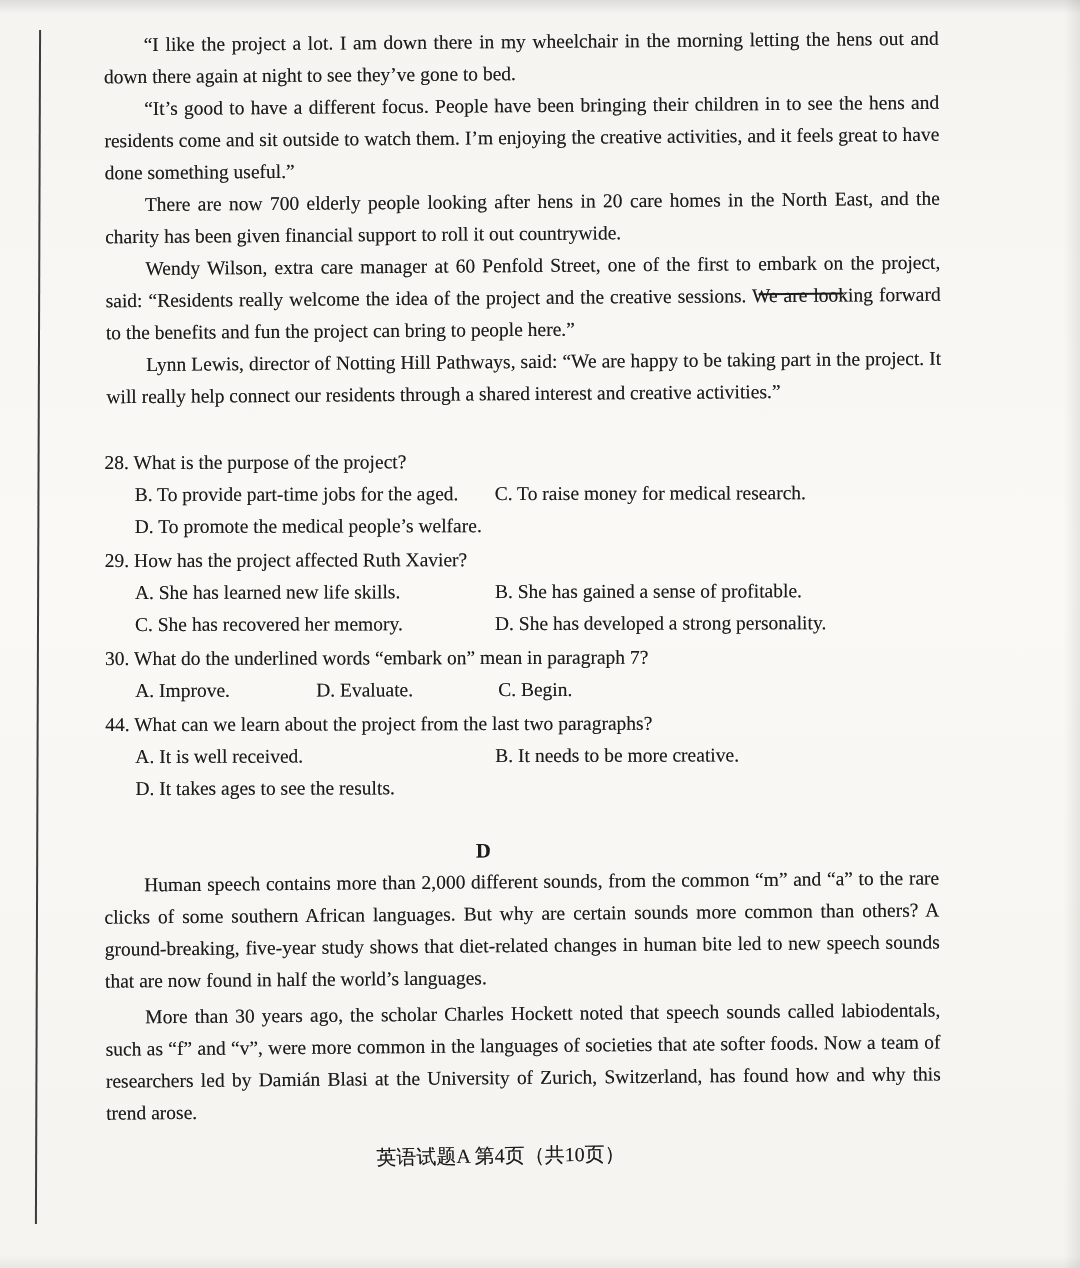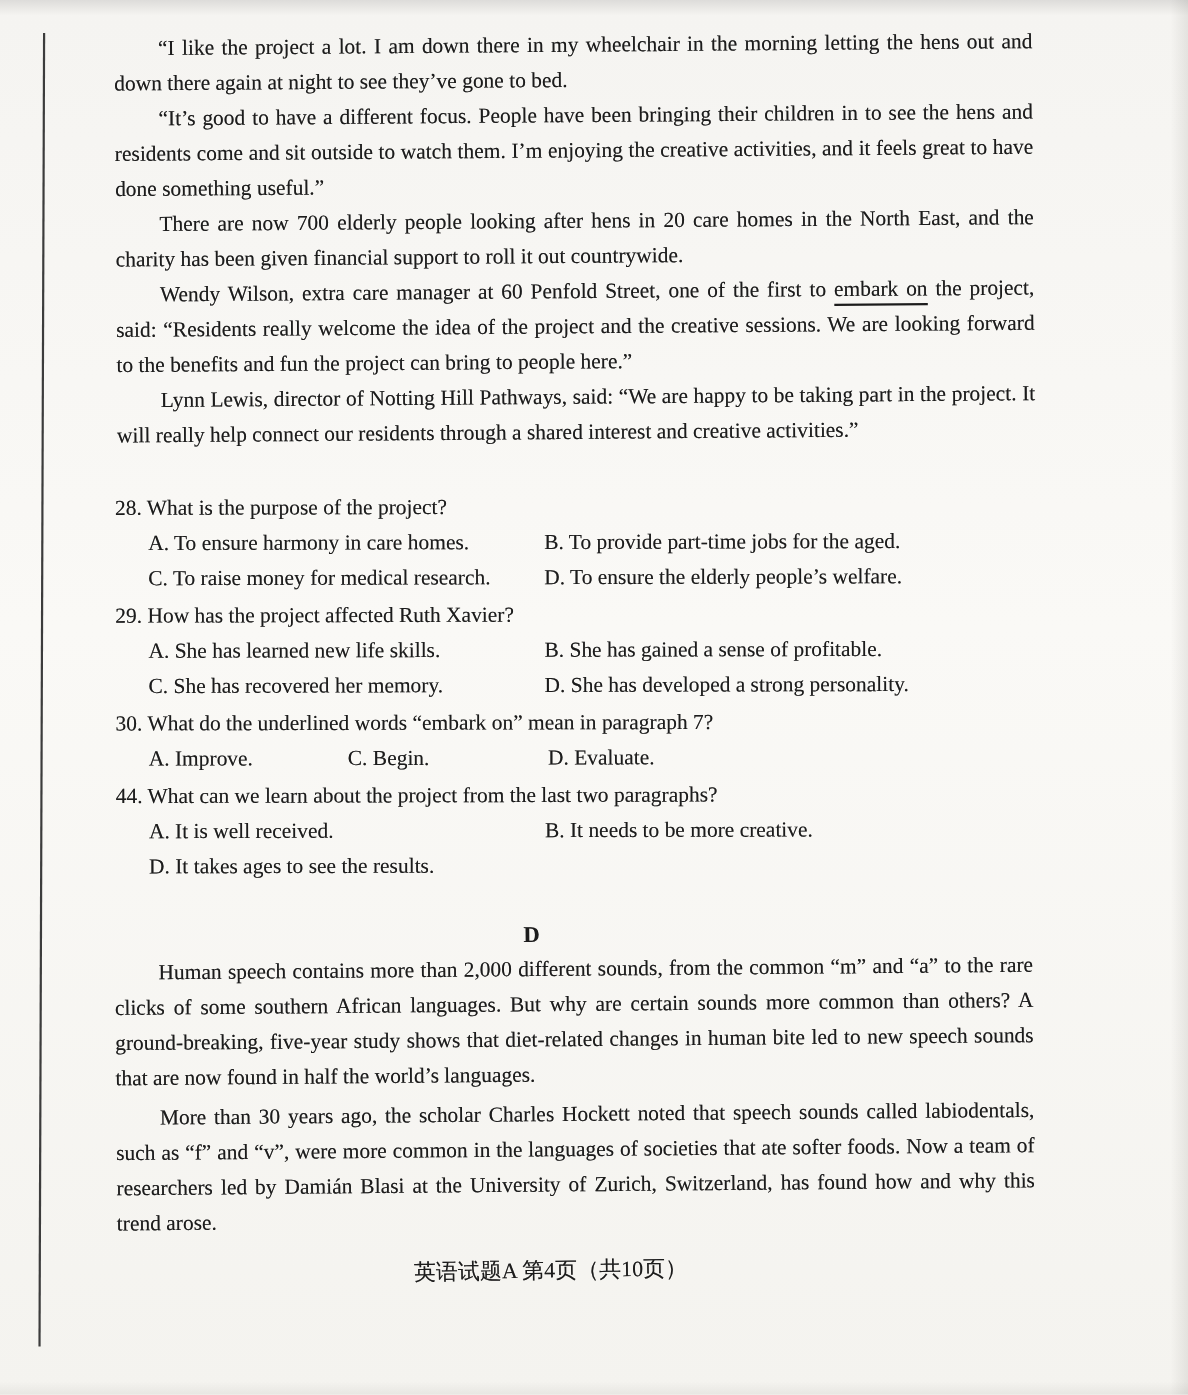--- a/index.html
+++ b/index.html
@@ -57,21 +57,21 @@
   .passage p {
     margin: 0;
     font-size: 19.5px;
     line-height: 32px;
     text-indent: 40px;
     text-align: justify;
     text-shadow: 0 0 0.6px rgba(25,25,25,0.55);
   }
   .u {
     border-bottom: 2px solid #1c1c1c;
-    padding-bottom: 2px;
+    padding-bottom: 19px;
   }
   
   .questions {
     margin-top: 36px;
     transform: rotate(-0.15deg);
     font-size: 19.5px;
   }
   .q { margin-top: 2px; }
   .stem {
     margin: 0;
@@ -141,43 +141,42 @@
       <p>There are now 700 elderly people looking after hens in 20 care homes in the North East, and the charity has been given financial support to roll it out countrywide.</p>
       <p><span>Wendy Wilson, extra care manager at 60 Penfold Street, one of the first to </span><span class="u">embark on</span><span> the project, said: “Residents really welcome the idea of the project and the creative sessions. We are looking forward to the benefits and fun the project can bring to people here.”</span></p>
       <p>Lynn Lewis, director of Notting Hill Pathways, said: “We are happy to be taking part in the project. It will really help connect our residents through a shared interest and creative activities.”</p>
     </section>
 
     <section class="questions">
 
       <div class="q">
         <p class="stem"><span>28.</span> <span>What is the purpose of the project?</span></p>
         <div class="opts two">
-          <p class="opt"><span>A.</span> <span>To ensure harmony in care homes.</span></p>
           <p class="opt"><span>B.</span> <span>To provide part-time jobs for the aged.</span></p>
           <p class="opt"><span>C.</span> <span>To raise money for medical research.</span></p>
-          <p class="opt"><span>D.</span> <span>To ensure the elderly people’s welfare.</span></p>
+          <p class="opt"><span>D.</span> <span>To promote the medical people’s welfare.</span></p>
         </div>
       </div>
 
       <div class="q">
         <p class="stem"><span>29.</span> <span>How has the project affected Ruth Xavier?</span></p>
         <div class="opts two">
           <p class="opt"><span>A.</span> <span>She has learned new life skills.</span></p>
           <p class="opt"><span>B.</span> <span>She has gained a sense of profitable.</span></p>
           <p class="opt"><span>C.</span> <span>She has recovered her memory.</span></p>
           <p class="opt"><span>D.</span> <span>She has developed a strong personality.</span></p>
         </div>
       </div>
 
       <div class="q">
         <p class="stem"><span>30.</span> <span>What do the underlined words “embark on” mean in paragraph 7?</span></p>
         <div class="opts four">
           <p class="opt"><span>A.</span> <span>Improve.</span></p>
+          <p class="opt"><span>D.</span> <span>Evaluate.</span></p>
           <p class="opt"><span>C.</span> <span>Begin.</span></p>
-          <p class="opt"><span>D.</span> <span>Evaluate.</span></p>
         </div>
       </div>
 
       <div class="q">
         <p class="stem"><span>44.</span> <span>What can we learn about the project from the last two paragraphs?</span></p>
         <div class="opts two">
           <p class="opt"><span>A.</span> <span>It is well received.</span></p>
           <p class="opt"><span>B.</span> <span>It needs to be more creative.</span></p>
           <p class="opt"><span>D.</span> <span>It takes ages to see the results.</span></p>
         </div>

